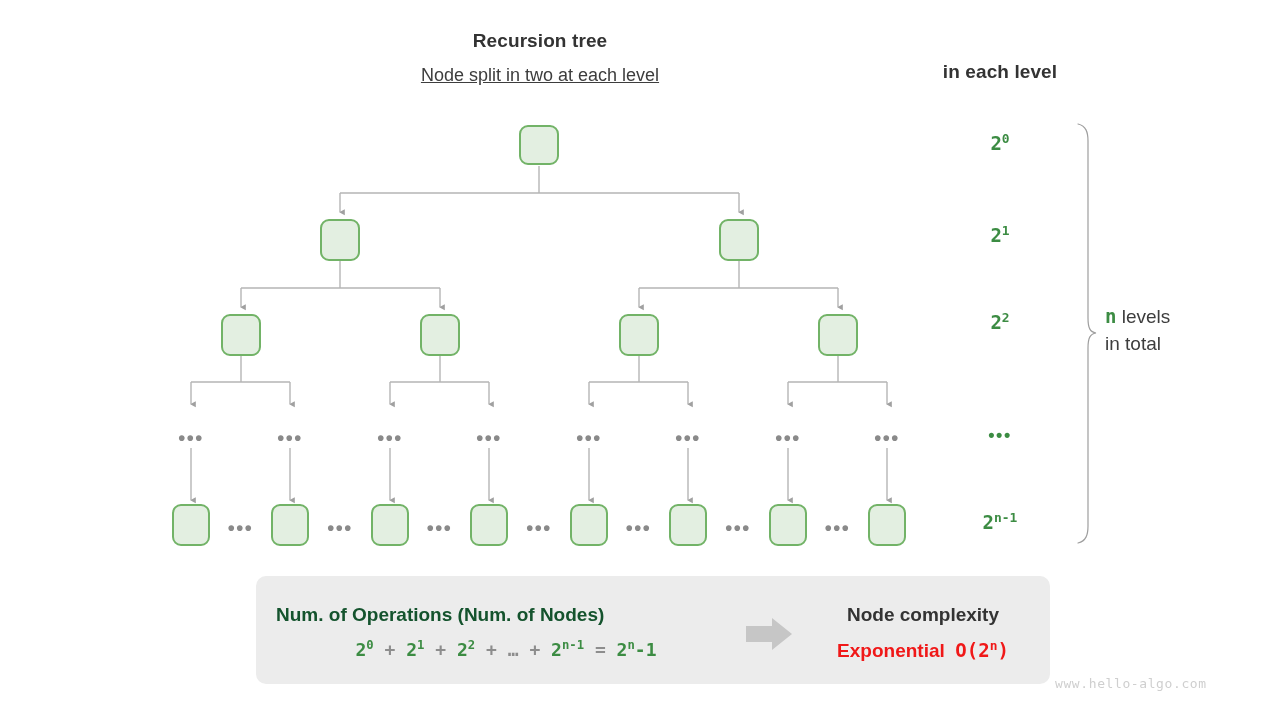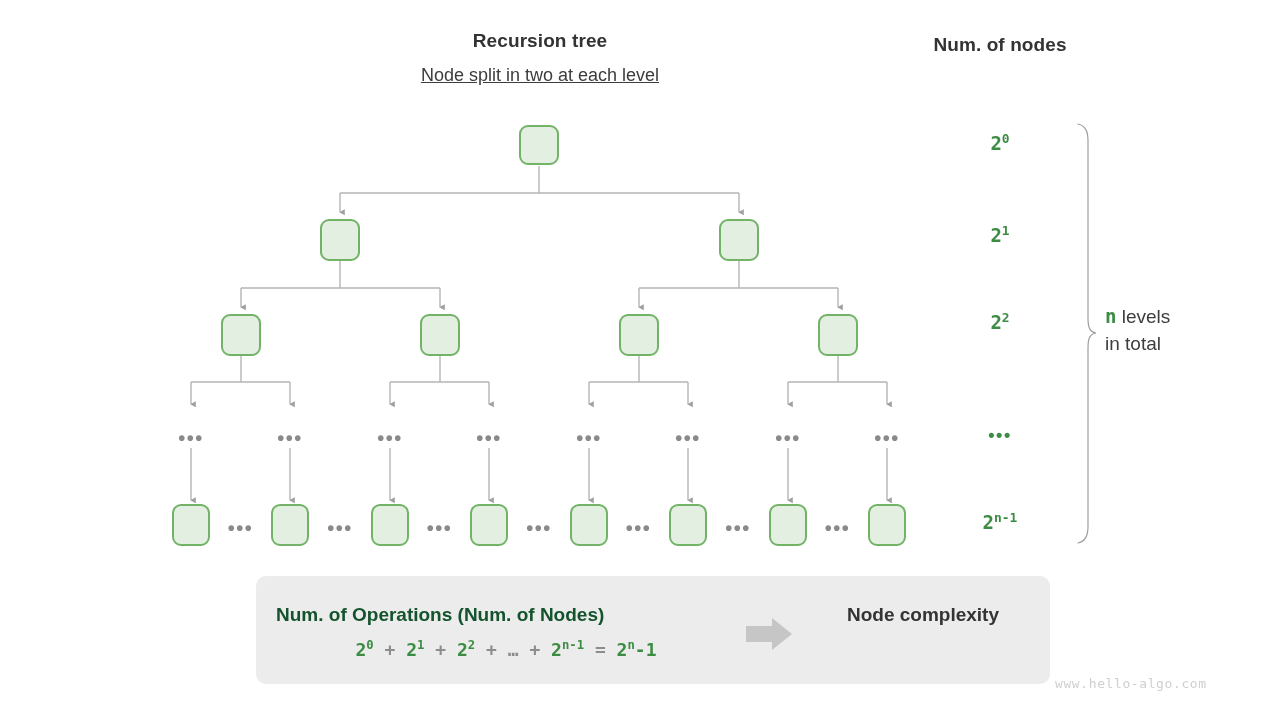--- a/index.html
+++ b/index.html
@@ -194,21 +194,21 @@
     white-space: nowrap;
   }
 </style>
 </head>
 <body>
 
 <div id="canvas">
 
   <div class="hdr-title" id="tree-title">Recursion tree</div>
   <div class="hdr-sub" id="tree-subtitle">Node split in two at each level</div>
-  <div class="hdr-title" id="count-title-l1">Num. of nodes</div>
+  <div class="hdr-title" id="count-title-l2">in each level</div>
 
   <svg class="wires" viewBox="0 0 1280 720" xmlns="http://www.w3.org/2000/svg">
     <defs>
       <marker id="ah" markerWidth="8" markerHeight="8" refX="3.2" refY="5.4" orient="auto" markerUnits="userSpaceOnUse">
         <path d="M0.4,0.6 L6.4,0.6 L3.4,6.2 Z" fill="#a0a0a0"></path>
       </marker>
     </defs>
     <g stroke="#b5b5b5" stroke-width="1.4" fill="none">
 
       <path d="M539,166 L539,193"></path>
@@ -338,16 +338,20 @@
     <span><span>2</span><sup>n-1</sup></span>
     <span class="op">=</span>
     <span><span>2</span><sup>n</sup>-1</span>
   </div>
 
   <svg style="position:absolute; left:744px; top:616px; width:52px; height:36px;" viewBox="0 0 52 36" xmlns="http://www.w3.org/2000/svg">
     <path d="M2,10 L28,10 L28,2 L48,18 L28,34 L28,26 L2,26 Z" fill="#c6c6c6"></path>
   </svg>
 
   <div id="tc-title">Node complexity</div>
+  <div id="tc-value">
+    <span>Exponential</span>&nbsp;
+    <span class="bigo"><span>O(2</span><sup>n</sup><span>)</span></span>
+  </div>
 
   <div id="watermark">www.hello-algo.com</div>
 
 </div>
 
 </body></html>

